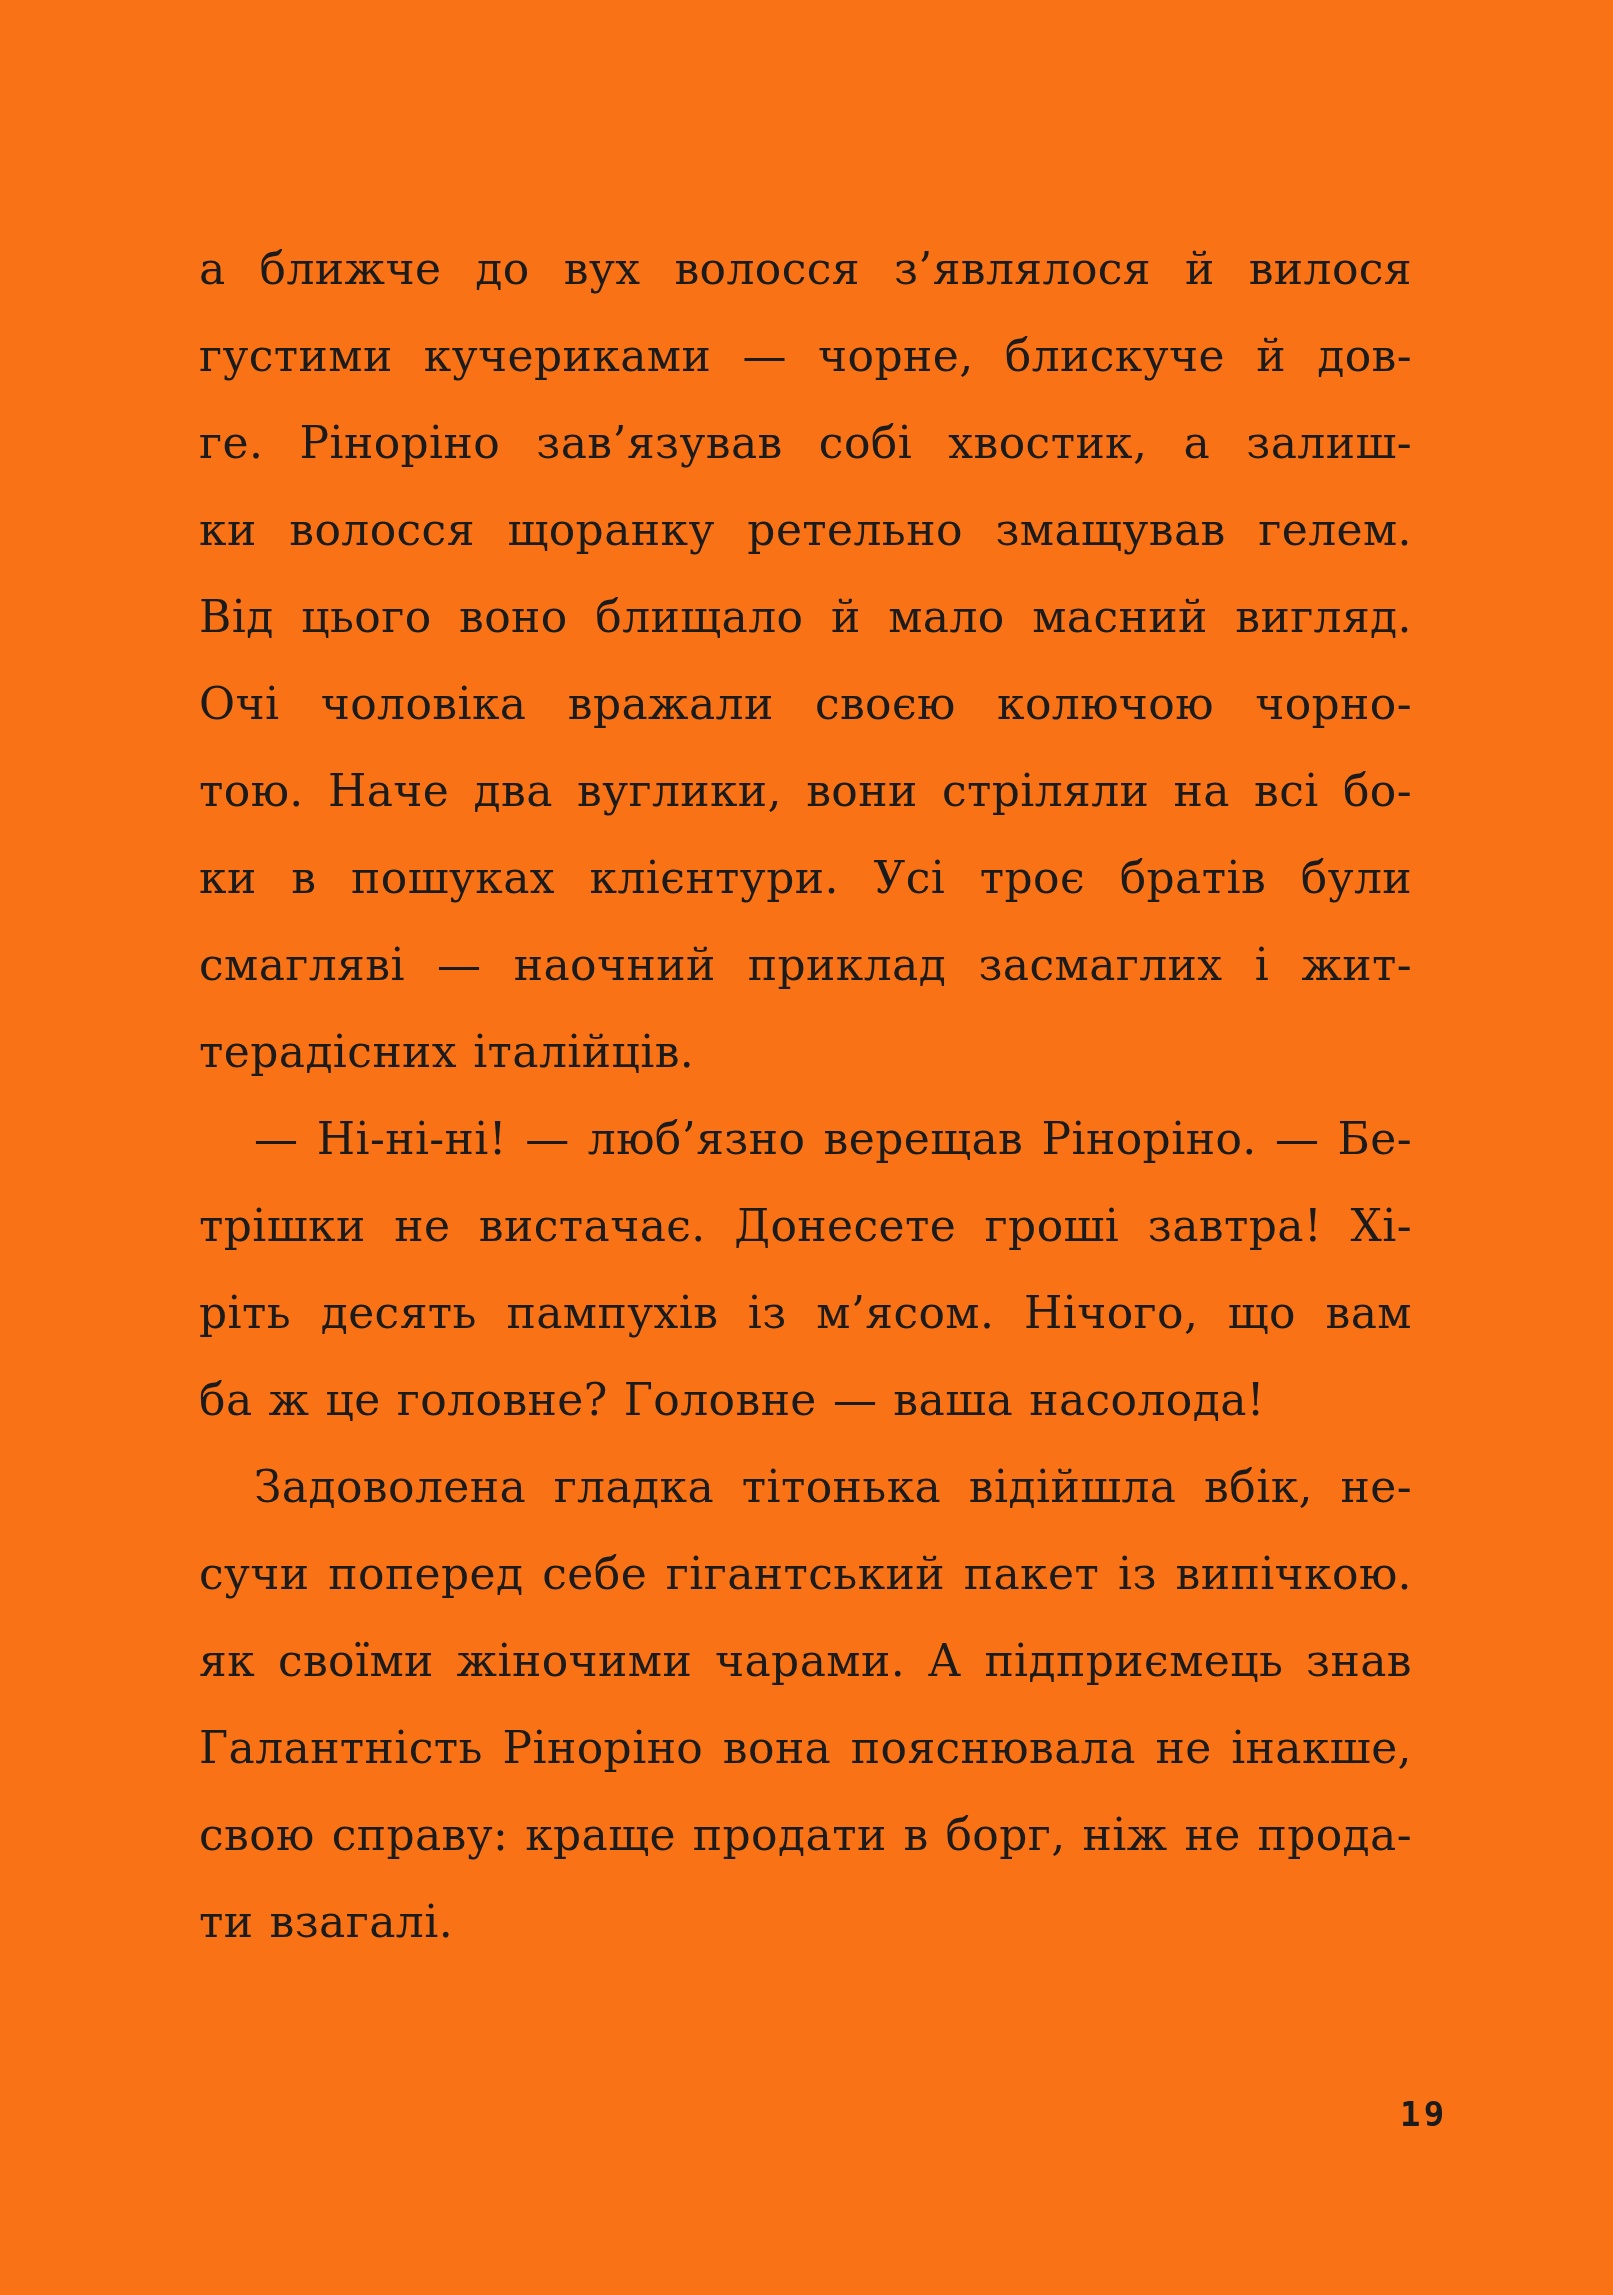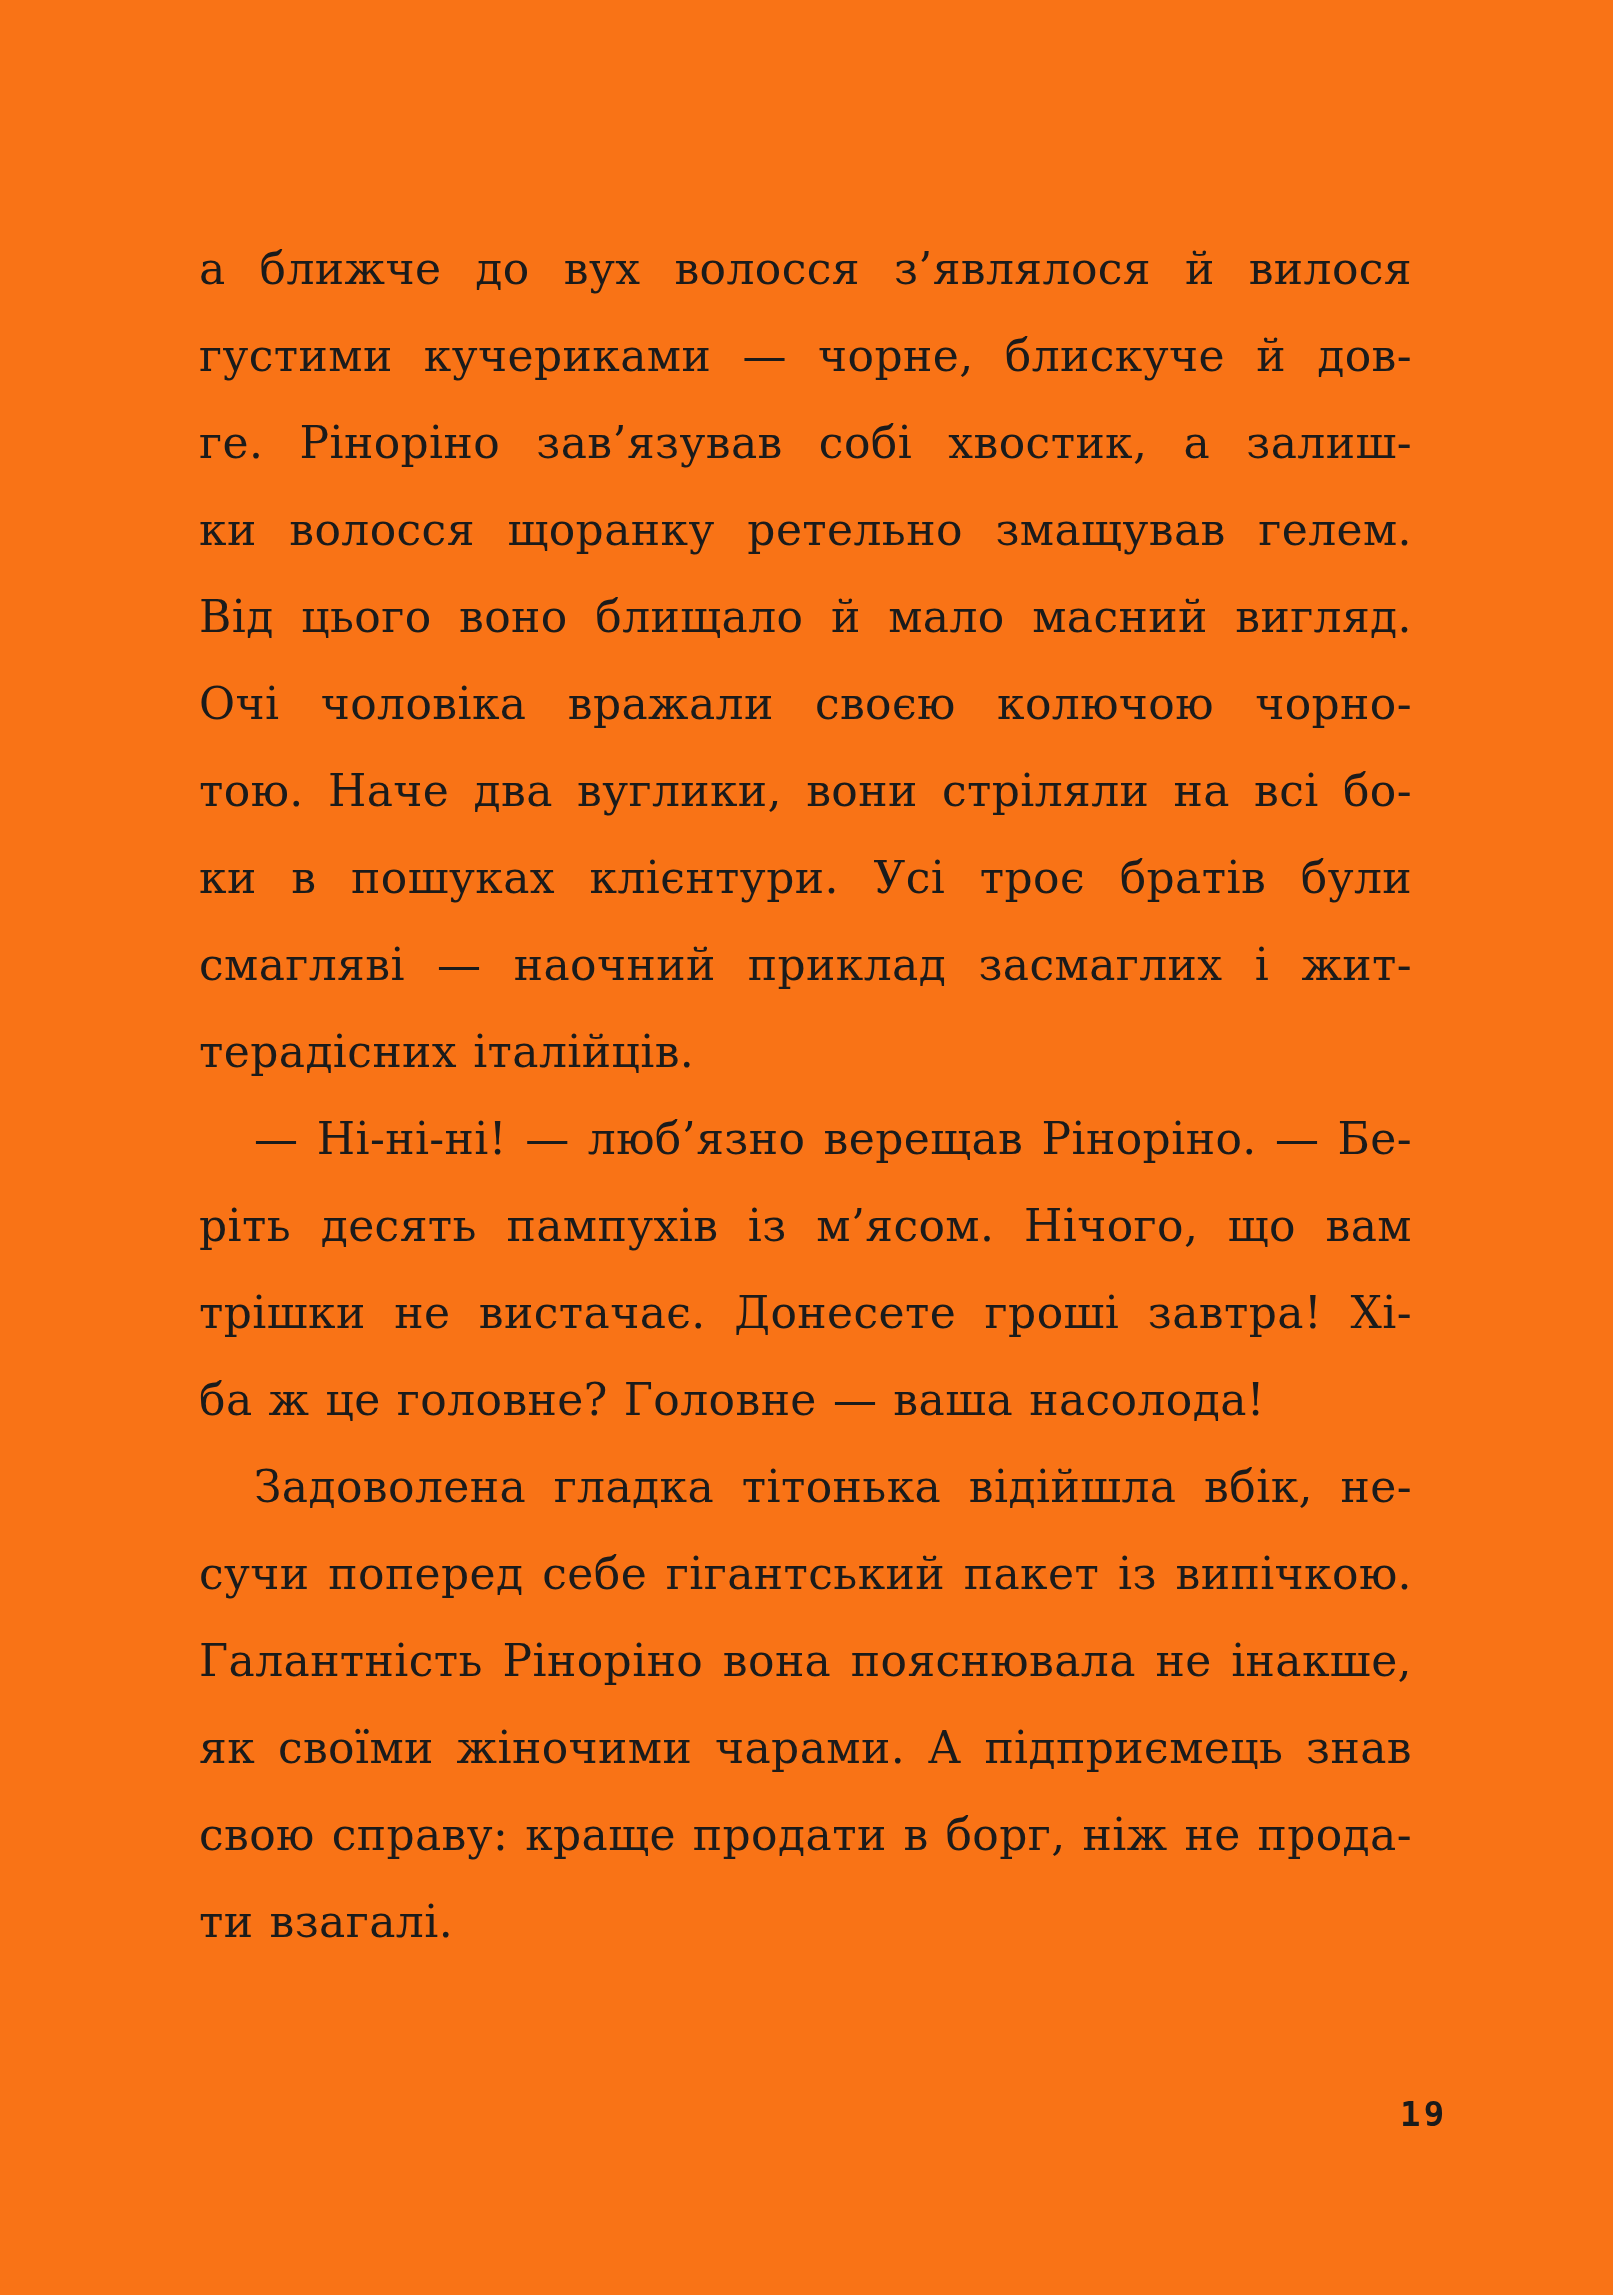--- a/index.html
+++ b/index.html
@@ -74,30 +74,30 @@
       <span class="line">Від цього воно блищало й мало масний вигляд.</span>
       <span class="line">Очі чоловіка вражали своєю колючою чорно-</span>
       <span class="line">тою. Наче два вуглики, вони стріляли на всі бо-</span>
       <span class="line">ки в пошуках клієнтури. Усі троє братів були</span>
       <span class="line">смагляві — наочний приклад засмаглих і жит-</span>
       <span class="line last">терадісних італійців.</span>
     </div>
 
     <div class="paragraph">
       <span class="line indent">— Ні-ні-ні! — люб’язно верещав Рінoріно. — Бе-</span>
+      <span class="line">трішки не вистачає. Донесете гроші завтра! Хі-</span>
       <span class="line">ріть десять пампухів із м’ясом. Нічого, що вам</span>
-      <span class="line">трішки не вистачає. Донесете гроші завтра! Хі-</span>
       <span class="line last">ба ж це головне? Головне — ваша насолода!</span>
     </div>
 
     <div class="paragraph">
       <span class="line indent">Задоволена гладка тітонька відійшла вбік, не-</span>
       <span class="line">сучи поперед себе гігантський пакет із випічкою.</span>
+      <span class="line">як своїми жіночими чарами. А підприємець знав</span>
       <span class="line">Галантність Рінoріно вона пояснювала не інакше,</span>
-      <span class="line">як своїми жіночими чарами. А підприємець знав</span>
       <span class="line">свою справу: краще продати в борг, ніж не прода-</span>
       <span class="line last">ти взагалі.</span>
     </div>
 
   </div>
 
   <div class="page-number">19</div>
 </div>
 
 

